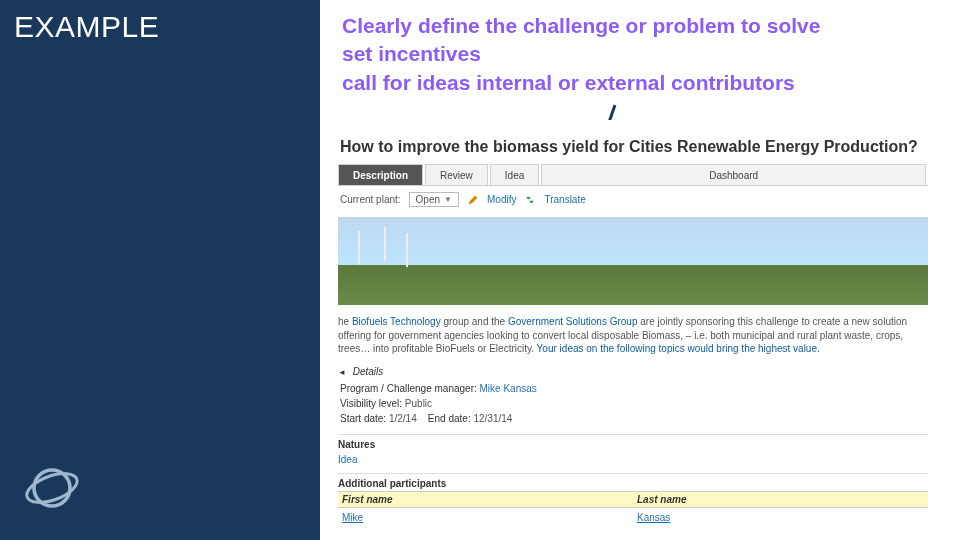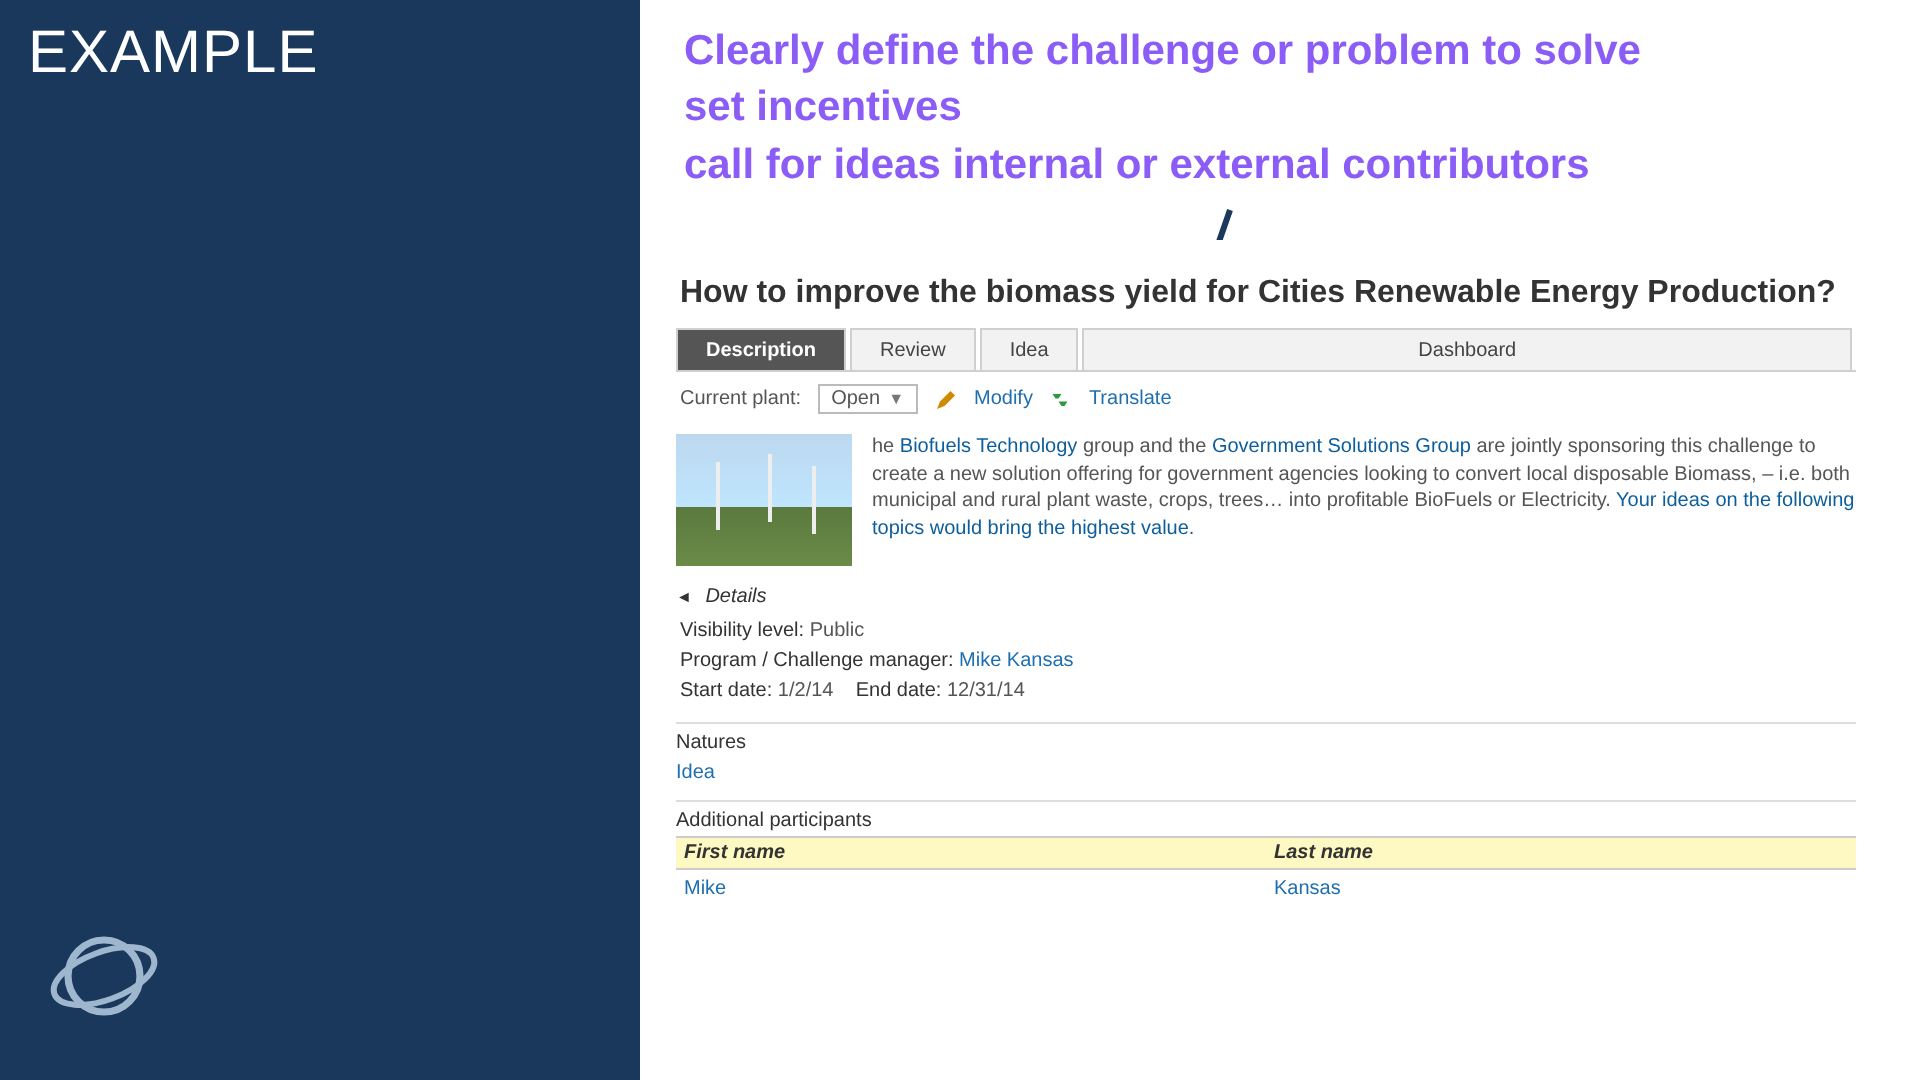--- a/index.html
+++ b/index.html
@@ -23,43 +23,43 @@
   .tab { flex: 0 0 auto; padding: 0 14px; line-height: 22px; font-size: 10px; color: #444; cursor: pointer; border: 1px solid #cfcfcf; border-bottom: none; margin-right: 2px; background: #f2f2f2; }
   .tab.active { background: #555; color: #fff; font-weight: 600; }
 
   .toolbar { display: flex; align-items: center; gap: 8px; padding: 6px 2px; color: #555; }
   .status-select { display: inline-flex; align-items: center; gap: 4px; border: 1px solid #bbb; padding: 1px 6px; background: #fff; }
   .tri { font-size: 8px; color: #777; }
   .link { color: #1f6fb0; cursor: pointer; }
   .modify-icon, .translate-icon { display: inline-block; width: 12px; height: 12px; vertical-align: middle; }
   .modify-icon svg, .translate-icon svg { width: 100%; height: 100%; }
 
-  .desc-row { display: flex; gap: 10px; padding-top: 4px; }
+  .desc-row { display: flex; gap: 10px; padding-top: 4px; flex-direction: column; }
   .thumb { flex: 0 0 88px; height: 66px; background: linear-gradient(#bcd8ef, #bfe5ff 55%, #5a7a3e 55%, #6b8b49); position: relative; overflow: hidden; }
   .thumb .turbine { position: absolute; width: 2px; height: 34px; background: #eee; }
   .thumb .t1 { left: 20px; top: 14px; }
   .thumb .t2 { left: 46px; top: 10px; }
   .thumb .t3 { left: 68px; top: 16px; }
   .desc-text { flex: 1; font-size: 10px; line-height: 1.35; color: #555; }
   .desc-text .hl1 { color: #0d5e9b; }
   .desc-text .hl2 { color: #0d5e9b; }
   .desc-text .hl3 { color: #0d5e9b; }
 
   .details-hdr { margin-top: 10px; font-size: 10px; color: #333; font-style: italic; }
   .details-hdr .arrow-small { font-size: 8px; margin-right: 4px; }
   .kv { font-size: 10px; color: #555; line-height: 1.5; padding: 4px 2px 6px 2px; }
   .kv .klabel { color: #333; }
   .kv .vlink { color: #1f6fb0; }
 
   .sec { border-top: 1px solid #ddd; padding-top: 4px; margin-top: 2px; }
-  .sec-title { font-weight: 400; color: #333; margin-bottom: 2px; }
+  .sec-title { font-weight: 700; color: #333; margin-bottom: 2px; }
 
   .ptable { width: 100%; border-collapse: collapse; font-size: 10px; }
   .ptable th { text-align: left; background: #fef9c3; border-top: 1px solid #ccc; border-bottom: 1px solid #ccc; padding: 2px 4px; font-weight: 600; color: #333; font-style: italic; }
-  .ptable td { padding: 4px 4px; color: #1f6fb0; }
+  .ptable td { padding: 4px 4px; color: #1f6fb0; text-decoration: underline; }
 
   .faint { color: #999; font-size: 9px; margin: 4px 0 0 2px; }
 </style>
 </head>
 <body>
 
 <div class="stage">
 
   <div class="sidebar">
     <div class="sidebar-title">EXAMPLE</div>
@@ -127,26 +127,26 @@
         <span>he </span><span class="hl1">Biofuels Technology</span><span> group and the </span><span class="hl2">Government Solutions Group</span><span> are jointly sponsoring this challenge to create a new solution offering for government agencies looking to convert local disposable Biomass, – i.e. both municipal and rural plant waste, crops, trees… into profitable BioFuels or Electricity. </span><span class="hl3">Your ideas on the following topics would bring the highest value.</span>
       </div>
     </div>
 
     <div class="details-hdr">
       <span class="arrow-small">◄</span>
       <span>Details</span>
     </div>
     <div class="kv">
       <div>
+        <span class="klabel">Program / Challenge manager:</span>
+        <span class="vlink">Mike Kansas</span>
+      </div>
+      <div>
         <span class="klabel">Visibility level:</span>
         <span>Public</span>
-      </div>
-      <div>
-        <span class="klabel">Program / Challenge manager:</span>
-        <span class="vlink">Mike Kansas</span>
       </div>
       <div>
         <span class="klabel">Start date:</span>
         <span>1/2/14</span>
         &nbsp;&nbsp;
         <span class="klabel">End date:</span>
         <span>12/31/14</span>
       </div>
     </div>
 

